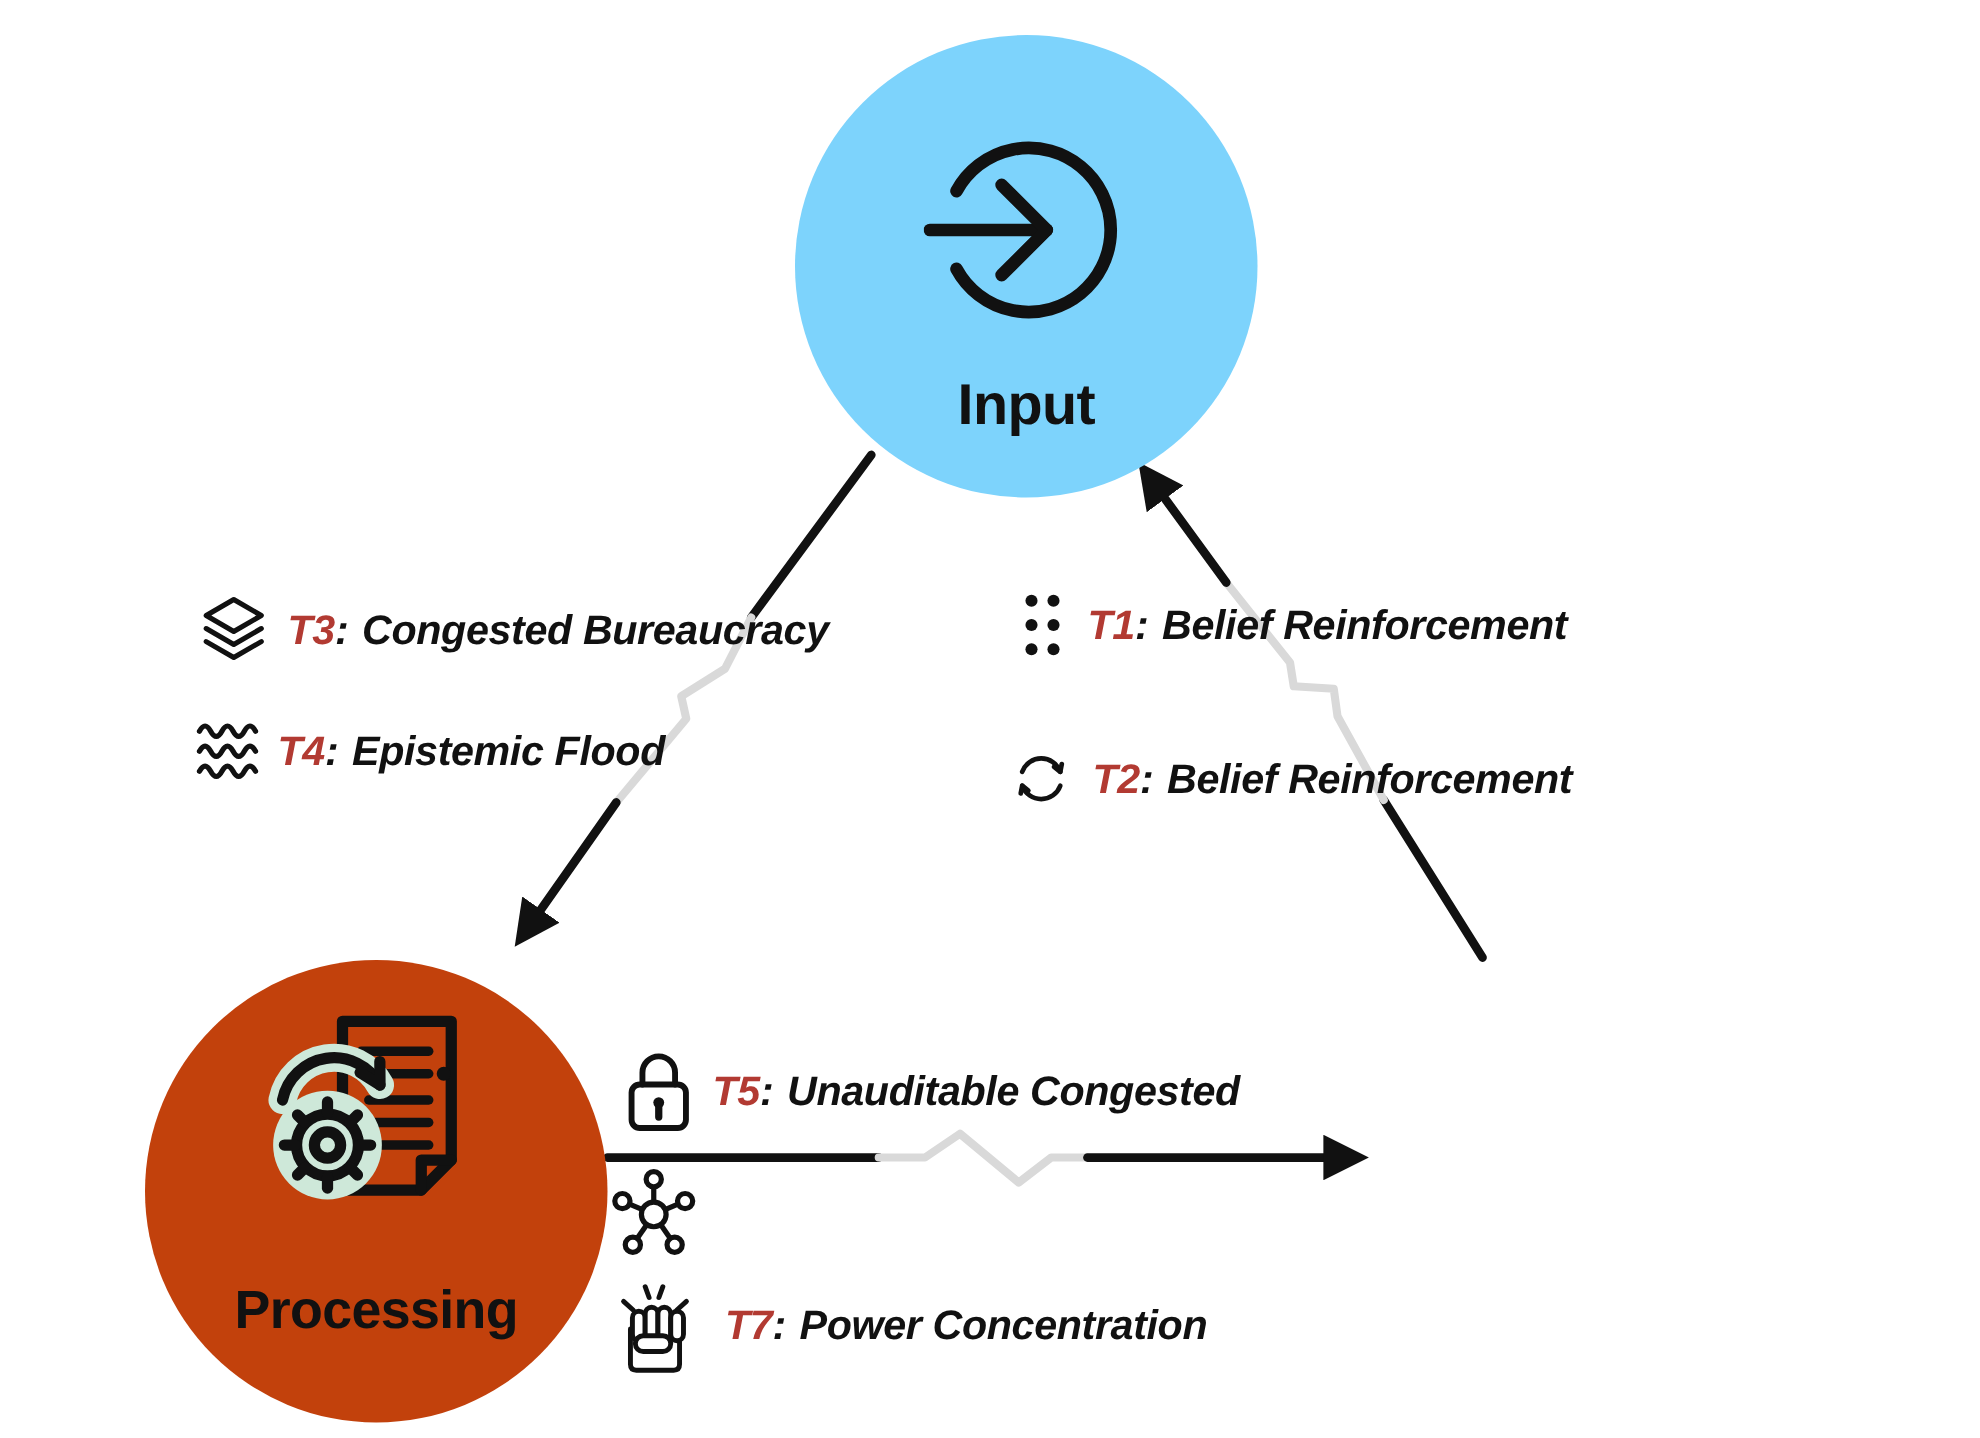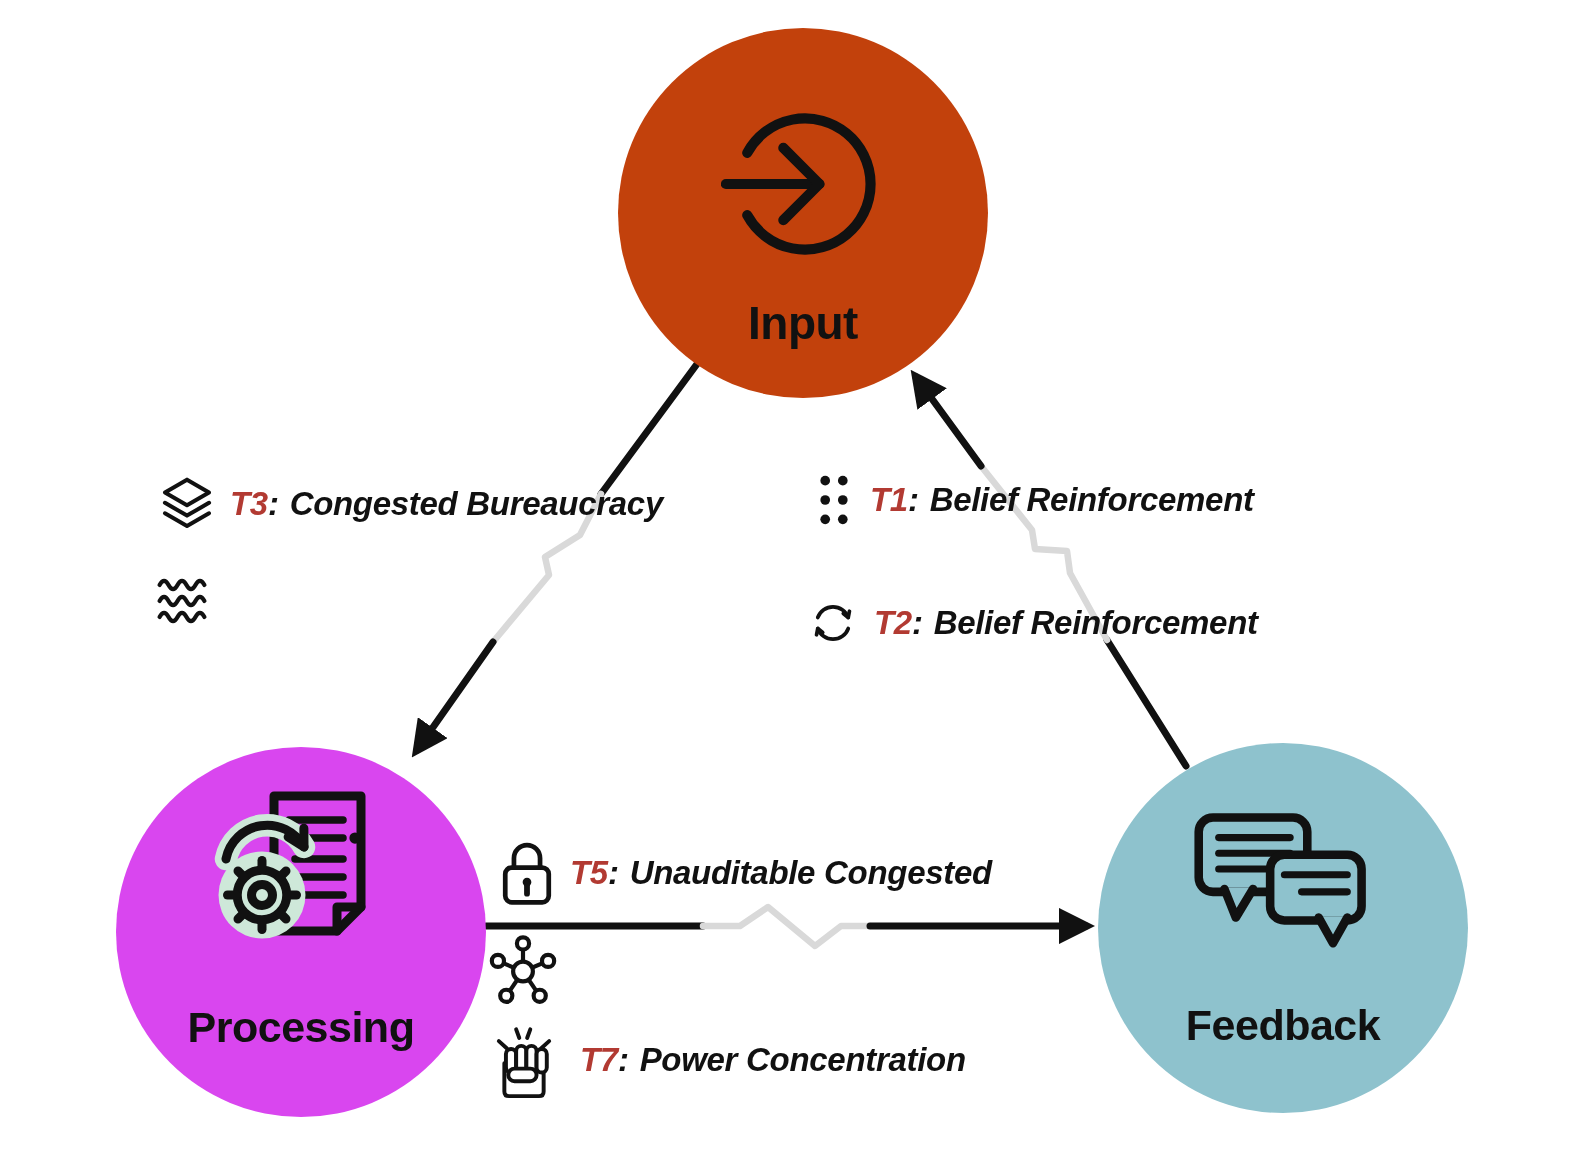--- a/index.html
+++ b/index.html
@@ -2,22 +2,22 @@
 <html><head>
 <meta charset="utf-8">
 <style>
   html,body{margin:0;padding:0;background:#fff;}
   #canvas{position:relative;width:1584px;height:1150px;background:#fff;overflow:hidden;
           font-family:"Liberation Sans",sans-serif;color:#111;}
   
   #arrows{position:absolute;left:0;top:0;z-index:1;}
   
   .node{position:absolute;width:370px;height:370px;border-radius:50%;z-index:2;}
-  #node-input{left:618px;top:28px;background:#c2410c;}
-  #node-processing{left:116px;top:747px;background:#d946ef;}
+  #node-input{left:636px;top:28px;background:#7dd3fc;}
+  #node-processing{left:116px;top:768px;background:#c2410c;}
   #node-feedback{left:1098px;top:743px;background:#8ec2cd;}
   .node-icon{position:absolute;left:50%;transform:translateX(-50%);}
   #node-input .node-icon{top:74px;}
   #node-processing .node-icon{top:34px;}
   #node-feedback .node-icon{top:66px;}
   .node-label{position:absolute;left:0;right:0;text-align:center;font-weight:bold;
               letter-spacing:-.5px;}
   #node-input .node-label{top:268px;font-size:46px;}
   #node-processing .node-label{top:256px;font-size:43px;}
   #node-feedback .node-label{top:258px;font-size:43px;}
@@ -106,62 +106,41 @@
             <path d="M46,88 L50,92"></path>
           <path d="M50,60 L46,64"></path>
             <path d="M22,88 L18,92"></path>
         </g>
         <circle cx="34" cy="76" r="7" fill="#cee8d9"></circle>
       </svg>
     </span>
     <div class="node-label">Processing</div>
   </div>
 
-  <div class="node" id="node-feedback">
-    <span class="node-icon">
-      <svg width="186" height="150" viewBox="0 0 130 105" fill="none" stroke="#111" stroke-width="6" stroke-linecap="round" stroke-linejoin="round">
-        <rect x="6" y="6" width="76" height="52" rx="10"></rect>
-        <g stroke-width="5">
-          <path d="M20,20 H70"></path>
-            <path d="M20,31 H70"></path>
-            <path d="M20,42 H70"></path>
-        </g>
-        <path d="M24,55 L32,76 L44,55 Z" fill="#8ec2cd" stroke="none"></path>
-        <path d="M24,56 L32,76 L44,56"></path>
-        <rect x="56" y="32" width="64" height="46" rx="10" fill="#8ec2cd"></rect>
-        <g stroke-width="5">
-          <path d="M66,46 H110"></path>
-            <path d="M78,58 H110"></path>
-        </g>
-        <path d="M90,75 L100,94 L110,75 Z" fill="#8ec2cd" stroke="none"></path>
-        <path d="M90,76 L100,94 L110,76"></path>
-      </svg>
-    </span>
-    <div class="node-label">Feedback</div>
-  </div>
 
   <div class="trow" id="row-t3">
     <span class="ticon">
       <svg width="58" height="60" viewBox="0 0 100 100" fill="none" stroke="#111" stroke-width="7" stroke-linecap="round" stroke-linejoin="round">
         <path d="M50,8 L88,30 L50,52 L12,30 Z"></path>
         <path d="M12,48 L50,70 L88,48"></path>
         <path d="M12,66 L50,88 L88,66"></path>
       </svg>
     </span>
     <div class="tlabel"><span class="tid">T3</span><span class="tsep">:</span><span class="tname">Congested Bureaucracy</span></div>
   </div>
 
   <div class="trow" id="row-t4">
     <span class="ticon">
       <svg width="52" height="50" viewBox="0 0 80 78" fill="none" stroke="#111" stroke-width="6.5" stroke-linecap="round">
         <path d="M5,14 q7,-13 14,0 q7,13 14,0 q7,-13 14,0 q7,13 14,0 q7,-13 14,0"></path>
         <path d="M5,39 q7,-13 14,0 q7,13 14,0 q7,-13 14,0 q7,13 14,0 q7,-13 14,0"></path>
         <path d="M5,64 q7,-13 14,0 q7,13 14,0 q7,-13 14,0 q7,13 14,0 q7,-13 14,0"></path>
       </svg>
     </span>
+    <div class="tlabel"><span class="tid">T4</span><span class="tsep">:</span><span class="tname">Epistemic Flood</span></div>
   </div>
 
   <div class="trow" id="row-t1">
     <span class="ticon">
       <svg width="44" height="60" viewBox="0 0 50 66" fill="#111">
         <circle cx="15" cy="11" r="5.5"></circle>
           <circle cx="35" cy="11" r="5.5"></circle>
         <circle cx="15" cy="33" r="5.5"></circle>
           <circle cx="35" cy="33" r="5.5"></circle>
         <circle cx="15" cy="55" r="5.5"></circle>

